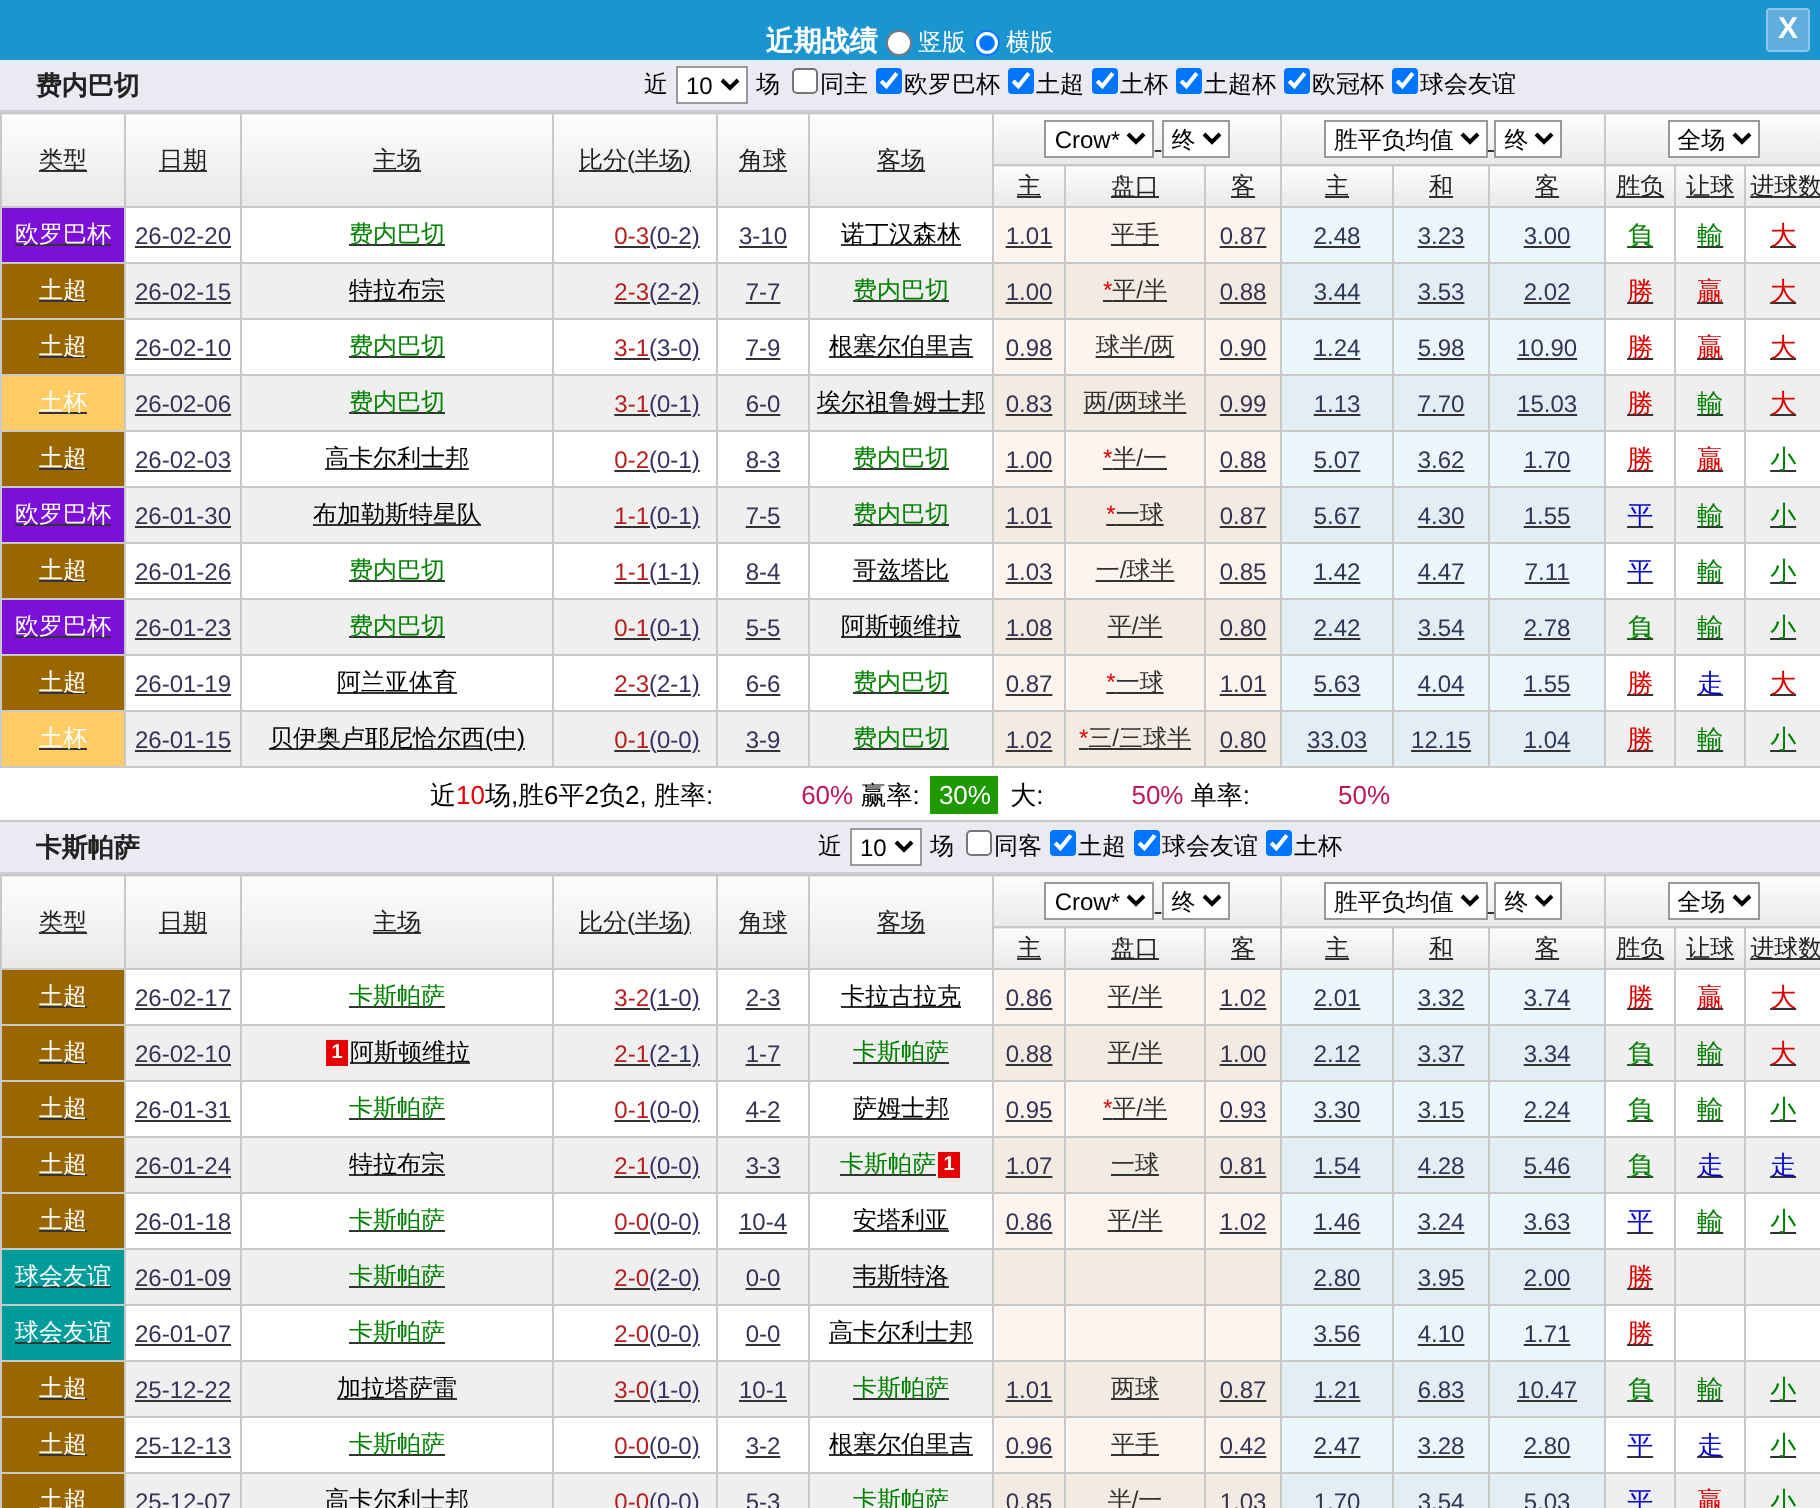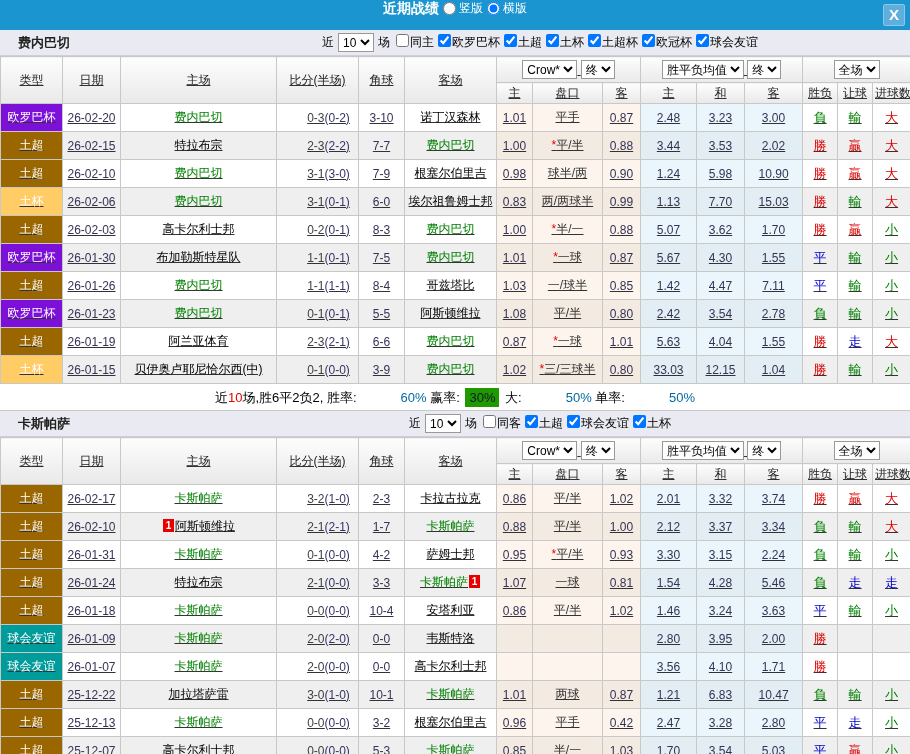--- a/index.html
+++ b/index.html
@@ -4,21 +4,21 @@
 <style>
   * { box-sizing: border-box; }
   html,body { margin:0; padding:0; }
   body {
     width:910px; background:#fff;
     font-family:"Liberation Sans","DejaVu Sans",sans-serif;
     font-size:12px; color:#333;
   }
   
   .titlebar{ position:relative; height:30px; background:#1B95D0;
-    display:flex; align-items:flex-start; justify-content:center; color:#fff; }
+    display:flex; align-items:flex-end; justify-content:center; color:#fff; }
   .titlebar .ttl{ font-size:14px; font-weight:bold; }
   .titlebar label{ display:inline-flex; align-items:center; margin-left:4px; font-size:12px; cursor:pointer;}
   .titlebar input[type=radio]{ margin:0 3px 0 0; }
   .close-btn{ position:absolute; right:5px; top:4px; width:22px; height:22px;
     background:#5FAEDE; color:#fff; border:1px solid #8CC6EA; border-radius:2px;
     font-size:15px; font-weight:bold; line-height:19px; text-align:center; cursor:pointer; }
   
   .section-header{ height:26px; background:#EAEAF2; border-bottom:1px solid #CFCFDA;
     display:flex; align-items:center; }
   .team-name{ width:170px; padding-left:18px; font-size:13px; font-weight:bold; color:#222; }
@@ -41,35 +41,35 @@
   tbody tr:nth-child(even) td.avg{ background:#E3EEF4 !important; }
   td.type{ color:#fff; }
   .tk-eu{ background:#7C10D8 !important; }
   .tk-ts{ background:#996600 !important; }
   .tk-cup{ background:#FFCC66 !important; }
   .tk-fr{ background:#009C9C !important; }
   .tname{ color:#000; }
   .tname.green{ color:#008000; }
   .badge{ display:inline-block; background:#E80000; color:#fff; font-size:10px; font-weight:bold;
     width:11px; line-height:13px; text-align:center; margin:0 1px; vertical-align:1px; }
-  .s-full{ color:#404040;margin-left:22px; }
+  .s-full{ color:#b91c1c;margin-left:22px; }
   .s-half{ color:#333366; }
   td.date, td.corner, td.num{ color:#333355; }
   .star{ color:#E60000; }
   .c-r{ color:#DD0000; }
   .c-g{ color:#008000; }
   .c-b{ color:#0000CC; }
   td.flag{ font-size:13px; }
   
   .summary{ height:27px; line-height:27px; text-align:center; font-size:13px;
     border-bottom:1px solid #C8C8C8; color:#000; background:#fff; }
   .seg-k{ color:#000; }
   .seg-r{ color:#E60000; }
-  .seg-b{ color:#0369a1;padding-left:44px; }
-  .seg-badge{ background:#1E9A00; color:#0f172a; padding:2px 4px; margin:0 2px; }
+  .seg-b{ color:#be185d;padding-left:44px; }
+  .seg-badge{ background:#1E9A00; color:#ffffff; padding:2px 4px; margin:0 2px; }
 </style>
 </head>
 <body>
 
 <div class="titlebar">
   <span class="ttl">近期战绩</span>
   <label>
     <input type="radio" name="layout" style="">
     <span>竖版</span>
   </label>

